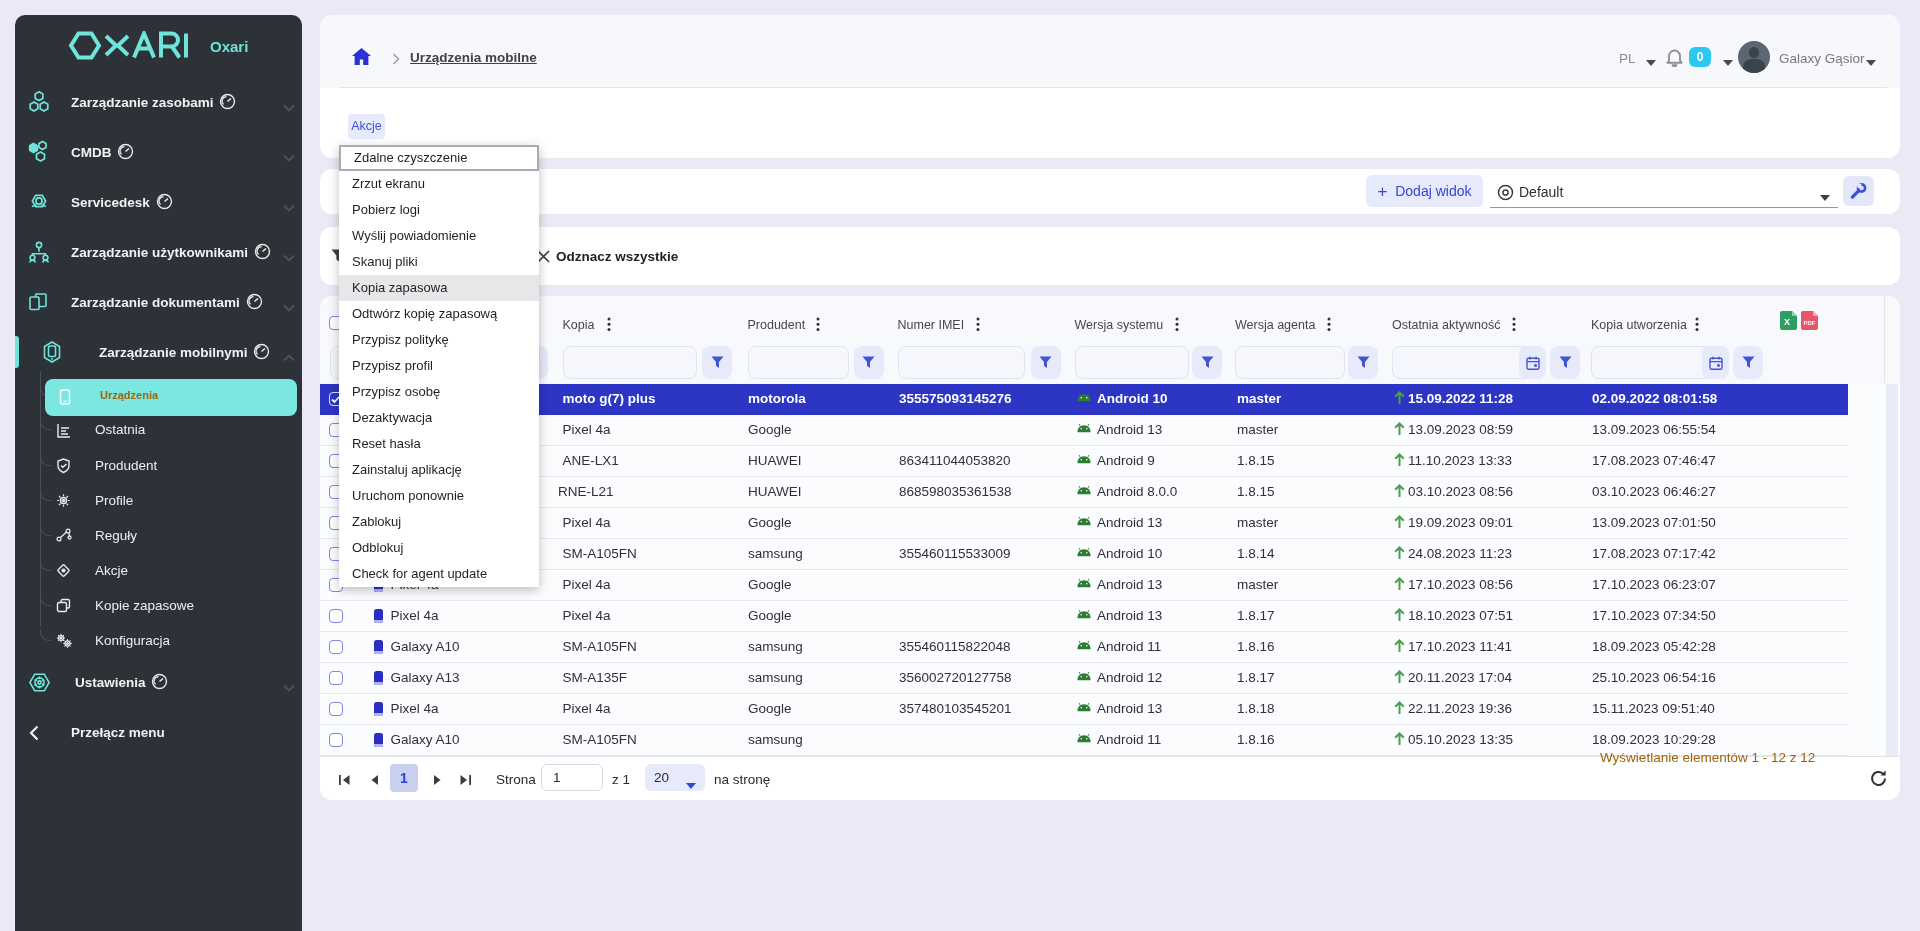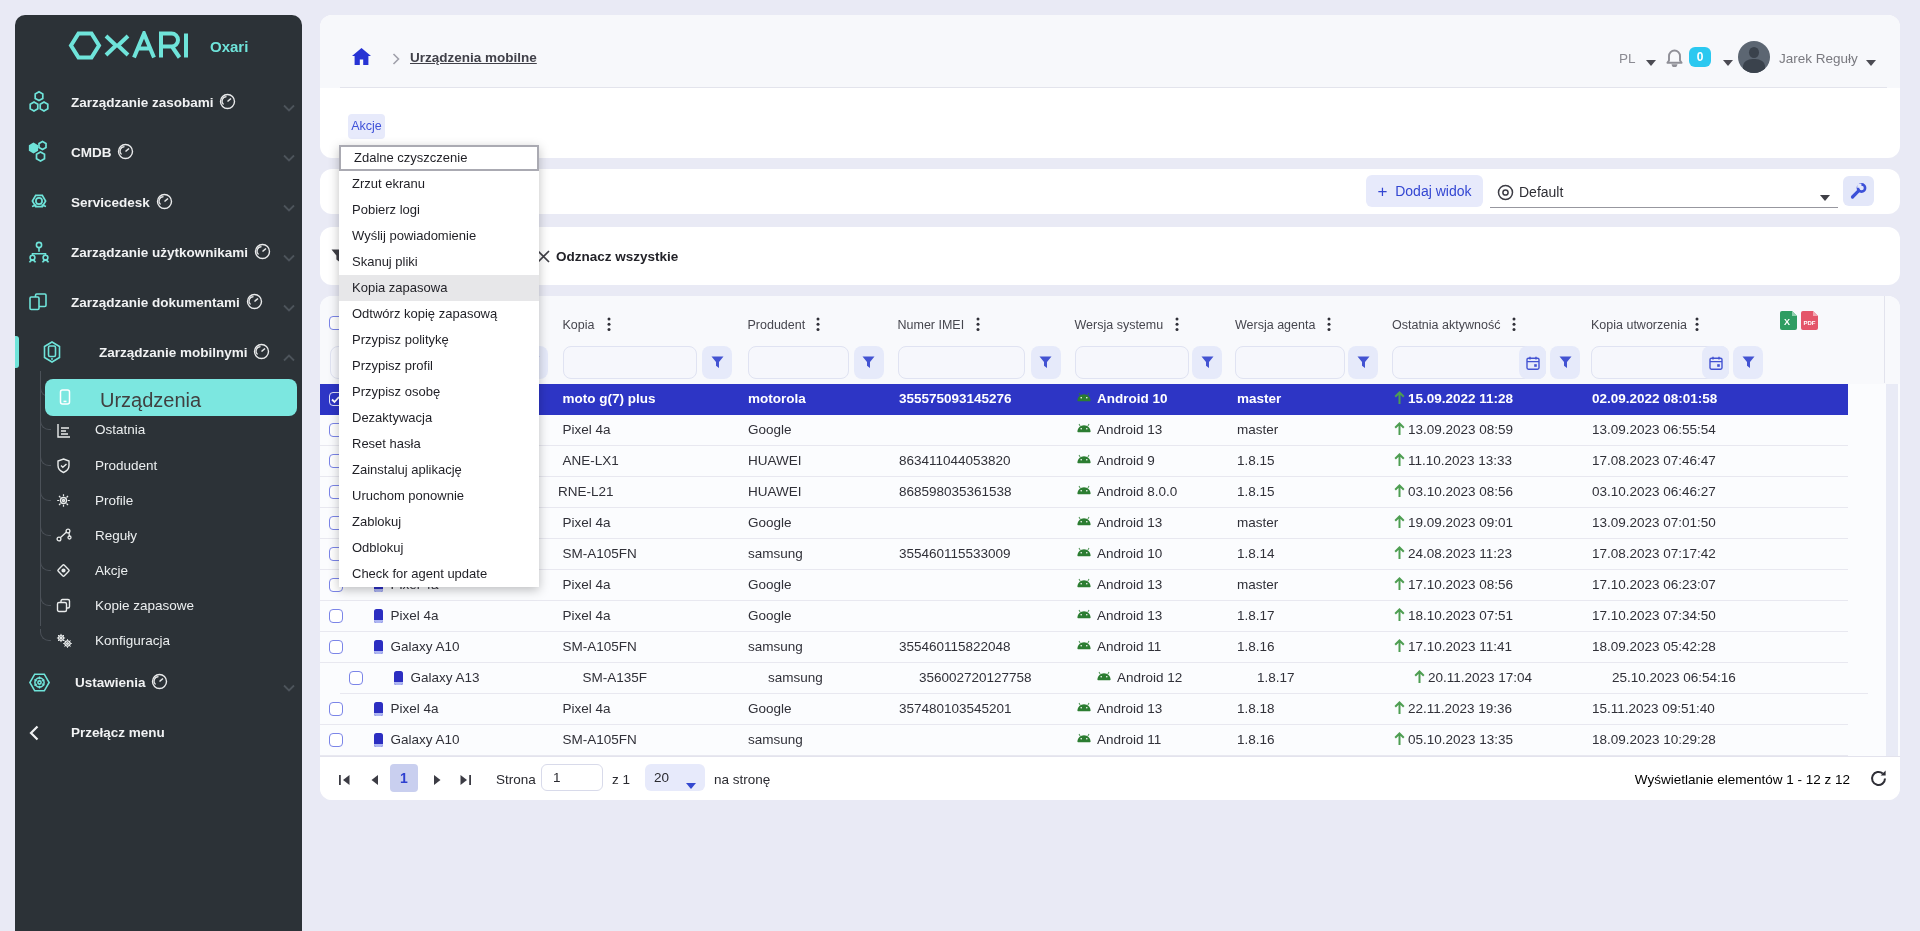--- a/index.html
+++ b/index.html
@@ -107,21 +107,21 @@
 <div class="abs" style="left:283px;top:348px"><svg width="12" height="8" viewBox="0 0 12 7" fill="none" stroke="#4d545b" stroke-width="1.8">
         <path d="M1 6l5-5 5 5"></path>
       </svg></div>
 <div class="abs" style="left:40px;top:371px;width:1px;height:255px;background:#4b5158"></div>
 <div class="abs" style="left:40px;top:384.5px;width:11px;height:12px;border-left:1px solid #4b5158;border-bottom:1px solid #4b5158;border-bottom-left-radius:9px"></div>
 <div class="abs" style="left:45px;top:379px;width:252px;height:37px;background:#7ce7e0;border-radius:8px"></div>
 <div class="abs" style="left:59px;top:388.5px"><svg width="12" height="16" viewBox="0 0 12 16" fill="none" stroke="#ffffff" stroke-width="1.5">
         <rect x="1.5" y="1" width="9" height="14" rx="2"></rect>
         <path d="M4.5 12.4h3"></path>
       </svg></div>
-<div class="abs" style="left:100px;top:388.5px;color:#404040;font-size:20px;font-weight:400">Urządzenia</div>
+<div class="abs" style="left:100px;top:388.5px;color:#a16207;font-size:11px;font-weight:700">Urządzenia</div>
 <div class="abs" style="left:40px;top:418.0px;width:11px;height:12px;border-left:1px solid #4b5158;border-bottom:1px solid #4b5158;border-bottom-left-radius:9px"></div>
 <div class="abs" style="left:56px;top:422.5px"><svg width="15" height="15" viewBox="0 0 15 15" fill="none" stroke="#e9ecec" stroke-width="1.4">
         <path d="M2 1v13h12"></path>
         <path d="M5 11h7M5 8h5M5 5h8"></path>
       </svg></div>
 <div class="abs stxt" style="left:95px;top:422.0px">Ostatnia</div>
 <div class="abs" style="left:40px;top:453.5px;width:11px;height:12px;border-left:1px solid #4b5158;border-bottom:1px solid #4b5158;border-bottom-left-radius:9px"></div>
 <div class="abs" style="left:56px;top:458.0px"><svg width="15" height="16" viewBox="0 0 15 16" fill="none" stroke="#e9ecec" stroke-width="1.4">
         <path d="M7.5 1 13 3v4.6c0 3.3-2.2 5.6-5.5 6.9C4.2 13.2 2 10.9 2 7.6V3z"></path>
         <path d="M5 7.5l1.8 1.8L10.5 6"></path>
@@ -201,21 +201,21 @@
         <path d="M7.8 18.2a1.8 1.8 0 0 0 3.4 0z" fill="#8f8f97"></path>
       </svg></div>
 <div class="abs" style="left:1689px;top:47px;width:22px;height:20px;background:#2bc8f0;border-radius:6px;color:#fff;font-size:12px;font-weight:bold;text-align:center;line-height:20px">0</div>
 <div class="abs" style="left:1723px;top:52px"><svg width="10" height="6" viewBox="0 0 10 6">
         <path d="M0 0h10L5 6z" fill="#4b4b53"></path>
       </svg></div>
 <div class="abs" style="left:1738px;top:41px;width:32px;height:32px;border-radius:50%;background:#5c6672;overflow:hidden">
 <div class="abs" style="left:11px;top:6px;width:10px;height:11px;border-radius:50%;background:#3a424c"></div>
 <div class="abs" style="left:5px;top:18px;width:22px;height:15px;border-radius:45% 45% 0 0;background:#3a424c"></div>
     </div>
-<div class="abs" style="left:1779px;top:51px;font-size:13.5px;color:#79797f">Jarek Reguły</div>
+<div class="abs" style="left:1779px;top:51px;font-size:13.5px;color:#79797f">Galaxy Gąsior</div>
 <div class="abs" style="left:1866px;top:52px"><svg width="10" height="6" viewBox="0 0 10 6">
         <path d="M0 0h10L5 6z" fill="#4b4b53"></path>
       </svg></div>
 <div class="abs" style="left:348px;top:114px;width:37px;height:25px;background:#e7eafb;border-radius:4px;color:#4052d8;font-size:12.5px;text-align:center;line-height:25px">Akcje</div>
 <div class="abs" style="left:320px;top:169px;width:1580px;height:45px;background:#fff;border-radius:12px"></div>
 <div class="abs" style="left:1366px;top:175px;width:117px;height:32px;background:#e7eafb;border-radius:6px;color:#3346d2;font-size:14px;line-height:32px;text-align:center"><span style="font-size:17px;vertical-align:-1px">+</span>&nbsp; Dodaj widok</div>
 <div class="abs" style="left:1497px;top:184px"><svg width="17" height="17" viewBox="0 0 17 17" fill="none" stroke="#3c3c44" stroke-width="1.5">
         <circle cx="8.5" cy="8.5" r="7"></circle>
         <circle cx="8.5" cy="8.5" r="2.6"></circle>
       </svg></div>
@@ -541,21 +541,21 @@
 <path d="M8 2.2C4.4 2.2 1.6 5 1.4 8.4c0 .4.2.8.7.8h11.8c.5 0 .7-.4.7-.8C14.4 5 11.6 2.2 8 2.2z"></path>
 <circle cx="5.2" cy="5.7" r=".8" fill="#fff"></circle>
             <circle cx="10.8" cy="5.7" r=".8" fill="#fff"></circle>
           </svg></span>Android 11</div>
 <div class="cell" style="left:917px">1.8.16</div>
 <div class="cell" style="left:1074px"><span style="display:inline-block;vertical-align:-2px;margin-right:3px"><svg width="11" height="14" viewBox="0 0 11 14" fill="none" stroke="#4e9e52" stroke-width="2">
             <path d="M5.5 13V2M1.2 5.8 5.5 1.5l4.3 4.3"></path>
           </svg></span>17.10.2023 11:41</div>
 <div class="cell" style="left:1272px">18.09.2023 05:42:28</div>
 </div>
-<div class="row" style="left:320px;top:662.5px;margin-left:20px;">
+<div class="row" style="left:320px;top:662.5px;">
 <div class="cb" style="left:9px;top:8.5px"></div>
 <div class="phone" style="left:54px;top:8.5px">
         <i></i>
       </div>
 <div class="cell" style="left:70.5px">Galaxy A13</div>
 <div class="cell" style="left:242.5px">SM-A135F</div>
 <div class="cell" style="left:428px">samsung</div>
 <div class="cell" style="left:579px">356002720127758</div>
 <div class="cell" style="left:756px"><span style="display:inline-block;vertical-align:-1px;margin-right:5px"><svg width="16" height="12" viewBox="0 0 16 12" fill="#2c7d32">
             <path d="M3.9 3.2 2.6 1.2l.6-.4 1.3 2zM12.1 3.2l1.3-2-.6-.4-1.3 2z"></path>
@@ -629,21 +629,21 @@
         <rect x="10.2" y="1" width="1.8" height="10"></rect>
       </svg></div>
 <div class="abs" style="left:496px;top:772px;font-size:13.5px;color:#2a2a30">Strona</div>
 <div class="abs" style="left:541px;top:764px;width:62px;height:27px;background:#fff;border:1px solid #d8daea;border-radius:6px;font-size:13.5px;color:#2a2a30;line-height:25px;padding-left:11px">1</div>
 <div class="abs" style="left:612px;top:772px;font-size:13.5px;color:#2a2a30">z 1</div>
 <div class="abs" style="left:645px;top:764px;width:60px;height:27px;background:#e7eafb;border-radius:6px;font-size:13.5px;color:#2a2a30;line-height:27px;padding-left:9px">20</div>
 <div class="abs" style="left:686px;top:775px"><svg width="10" height="6" viewBox="0 0 10 6">
         <path d="M0 0h10L5 6z" fill="#3448d0"></path>
       </svg></div>
 <div class="abs" style="left:714px;top:772px;font-size:13.5px;color:#2a2a30">na stronę</div>
-<div class="abs" style="left:1600px;top:772px;width:250px;font-size:13.5px;color:#000000;text-align:right">Wyświetlanie elementów 1 - 12 z 12</div>
+<div class="abs" style="left:1600px;top:750px;width:250px;font-size:13.5px;color:#a16207;text-align:left">Wyświetlanie elementów 1 - 12 z 12</div>
 <div class="abs" style="left:1869px;top:769px"><svg width="19" height="19" viewBox="0 0 19 19" fill="none">
         <path d="M16 9.5a6.5 6.5 0 1 1-2.2-4.9" stroke="#2e2e36" stroke-width="2"></path>
         <path d="M16.6 1.4v5h-5z" fill="#2e2e36"></path>
       </svg></div>
 <div class="abs" style="left:338.5px;top:145px;width:200px;height:442px;background:#fff;box-shadow:0 3px 10px rgba(0,0,0,.25);z-index:10">
 <div class="menuitem" style="border:2px solid #aaaab2;line-height:22px;">Zdalne czyszczenie</div>
 <div class="menuitem" style="">Zrzut ekranu</div>
 <div class="menuitem" style="">Pobierz logi</div>
 <div class="menuitem" style="">Wyślij powiadomienie</div>
 <div class="menuitem" style="">Skanuj pliki</div>

